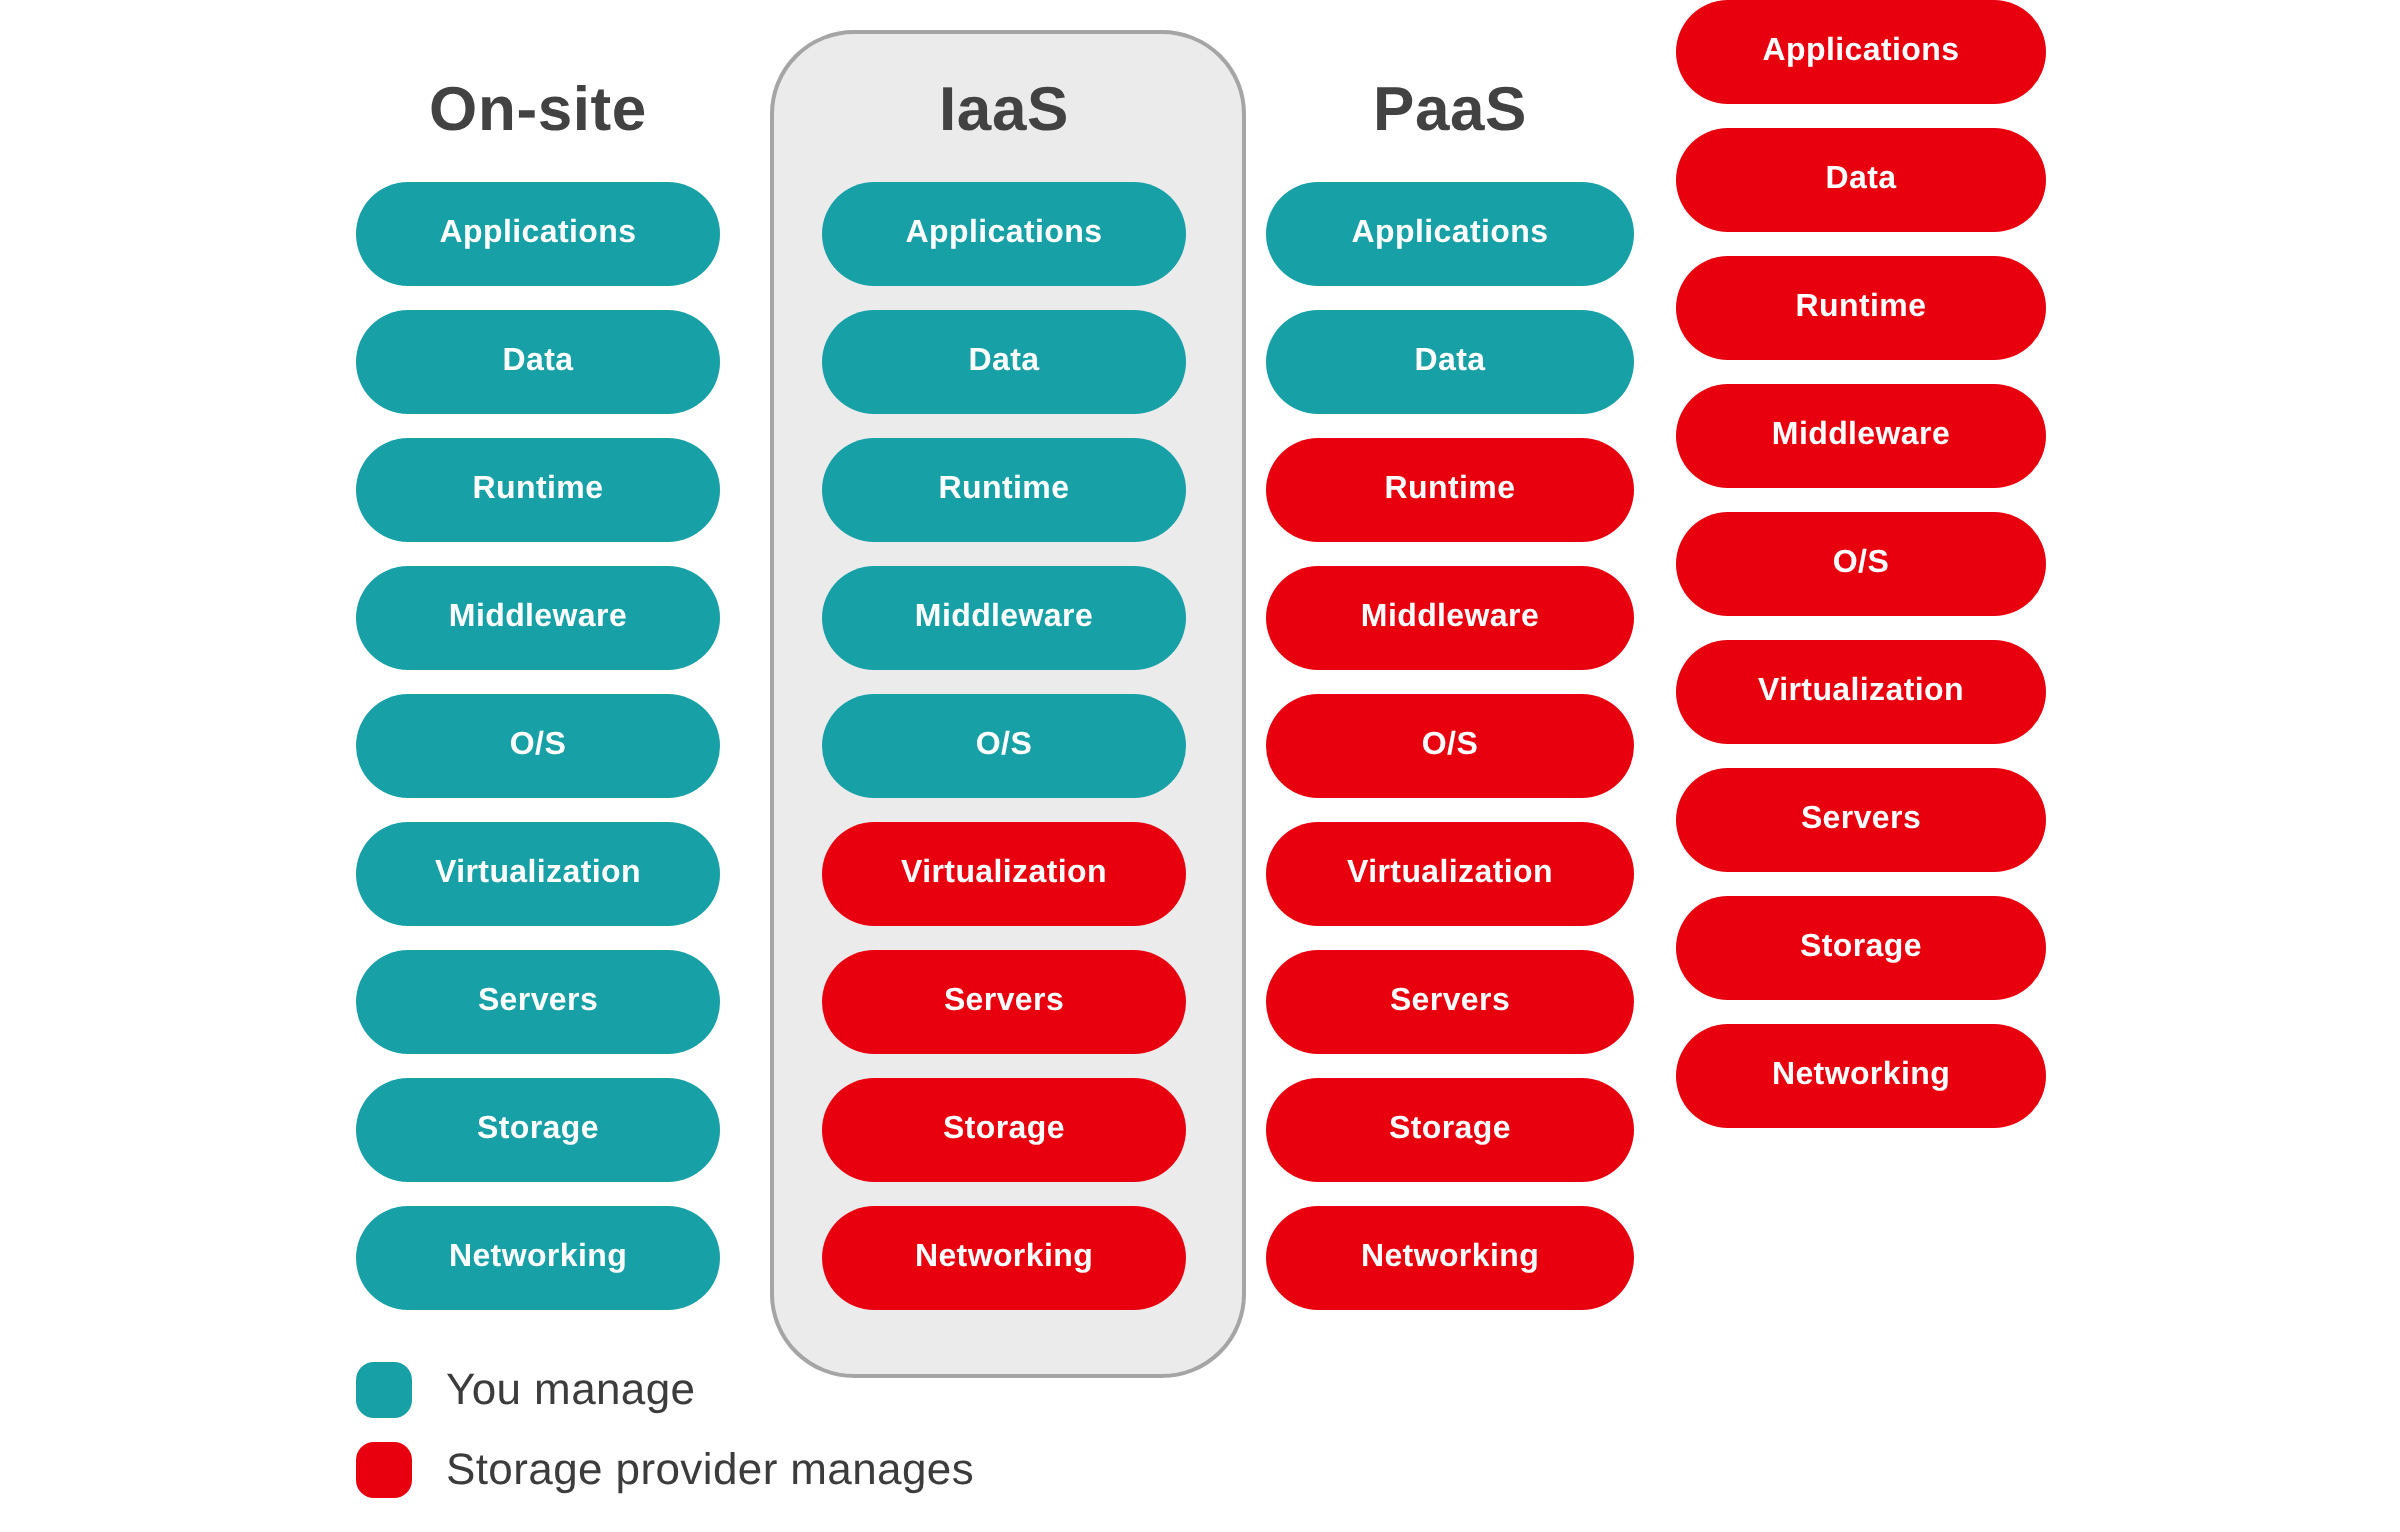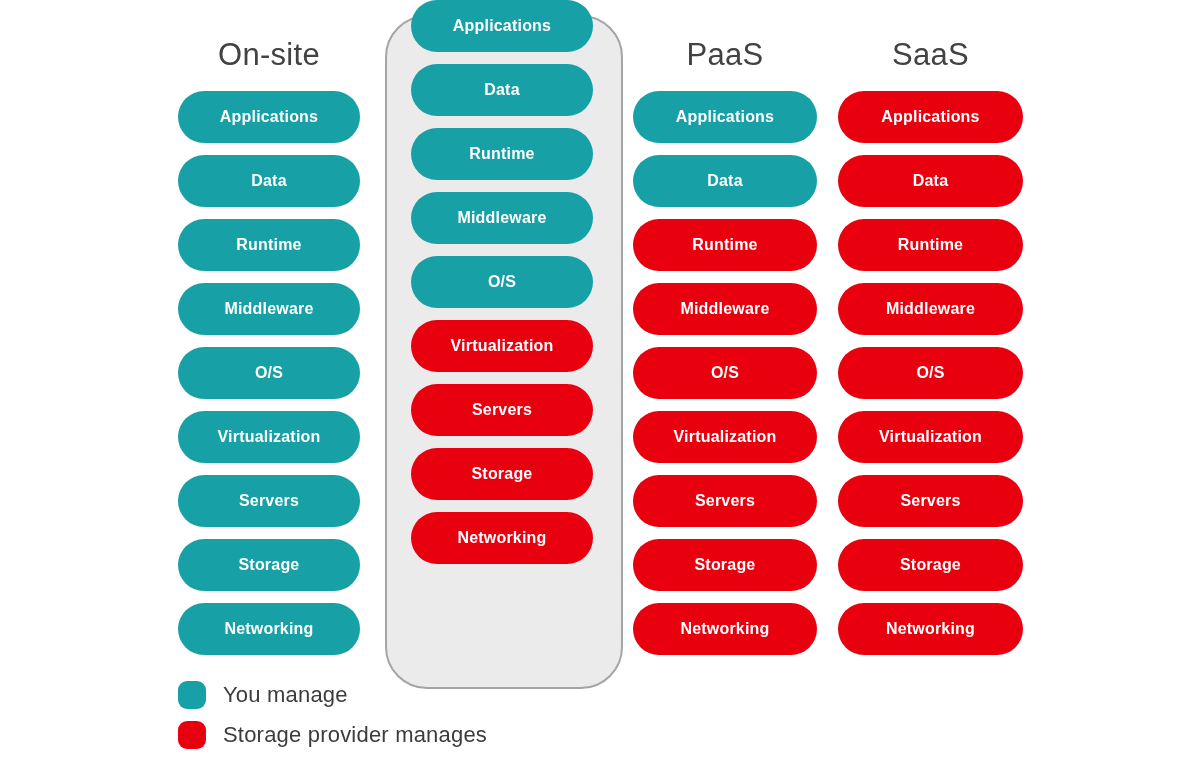--- a/index.html
+++ b/index.html
@@ -31,21 +31,21 @@
     top: 0;
   }
   .column-title {
     height: 91px;
     box-sizing: border-box;
     padding-top: 18px;
     display: flex;
     align-items: center;
     justify-content: center;
     font-size: 31px;
-    font-weight: 400;
+    font-weight: 700;
     letter-spacing: 0.3px;
     color: var(--title-color, #424242);
   }
   .pill {
     height: 52px;
     margin-bottom: 12px;
     border-radius: 26px;
     display: flex;
     align-items: center;
     justify-content: center;
@@ -93,20 +93,21 @@
         <div class="pill you">Data</div>
         <div class="pill you">Runtime</div>
         <div class="pill you">Middleware</div>
         <div class="pill you">O/S</div>
         <div class="pill you">Virtualization</div>
         <div class="pill you">Servers</div>
         <div class="pill you">Storage</div>
         <div class="pill you">Networking</div>
       </div>
       <div class="column" style="left: 411px; width: 182px;">
+        <div class="column-title">IaaS</div>
         <div class="pill you">Applications</div>
         <div class="pill you">Data</div>
         <div class="pill you">Runtime</div>
         <div class="pill you">Middleware</div>
         <div class="pill you">O/S</div>
         <div class="pill provider">Virtualization</div>
         <div class="pill provider">Servers</div>
         <div class="pill provider">Storage</div>
         <div class="pill provider">Networking</div>
       </div>
@@ -116,21 +117,20 @@
         <div class="pill you">Data</div>
         <div class="pill provider">Runtime</div>
         <div class="pill provider">Middleware</div>
         <div class="pill provider">O/S</div>
         <div class="pill provider">Virtualization</div>
         <div class="pill provider">Servers</div>
         <div class="pill provider">Storage</div>
         <div class="pill provider">Networking</div>
       </div>
       <div class="column" style="left: 838px; width: 185px;">
-        <div class="column-title">SaaS</div>
         <div class="pill provider">Applications</div>
         <div class="pill provider">Data</div>
         <div class="pill provider">Runtime</div>
         <div class="pill provider">Middleware</div>
         <div class="pill provider">O/S</div>
         <div class="pill provider">Virtualization</div>
         <div class="pill provider">Servers</div>
         <div class="pill provider">Storage</div>
         <div class="pill provider">Networking</div>
       </div>

